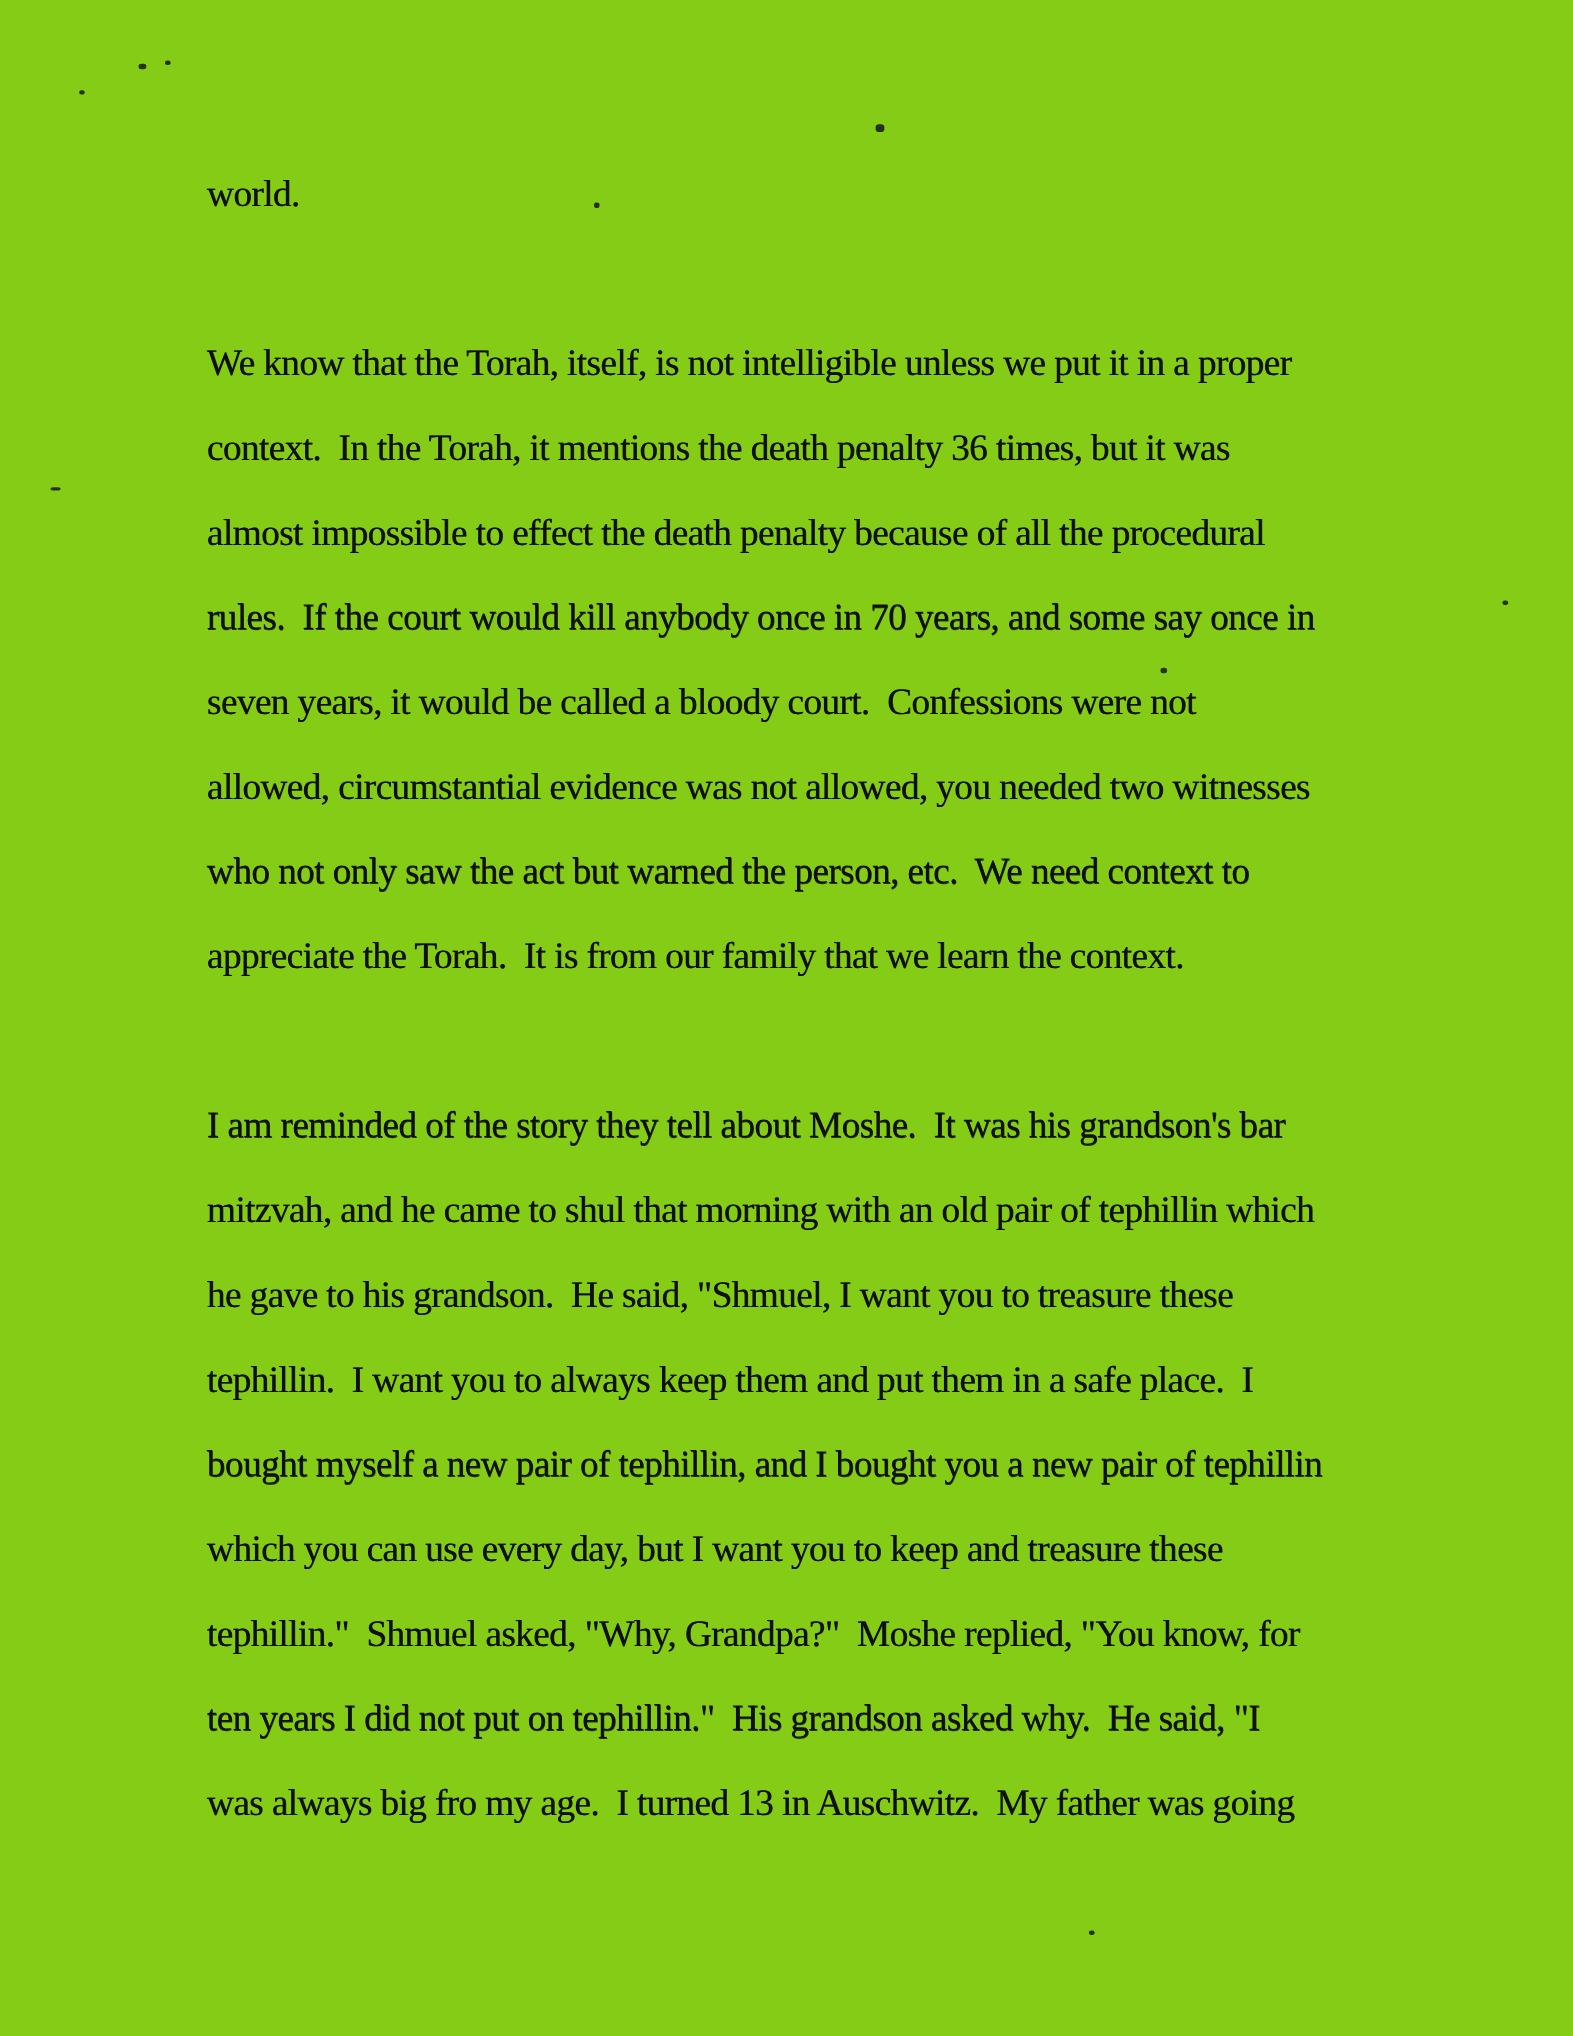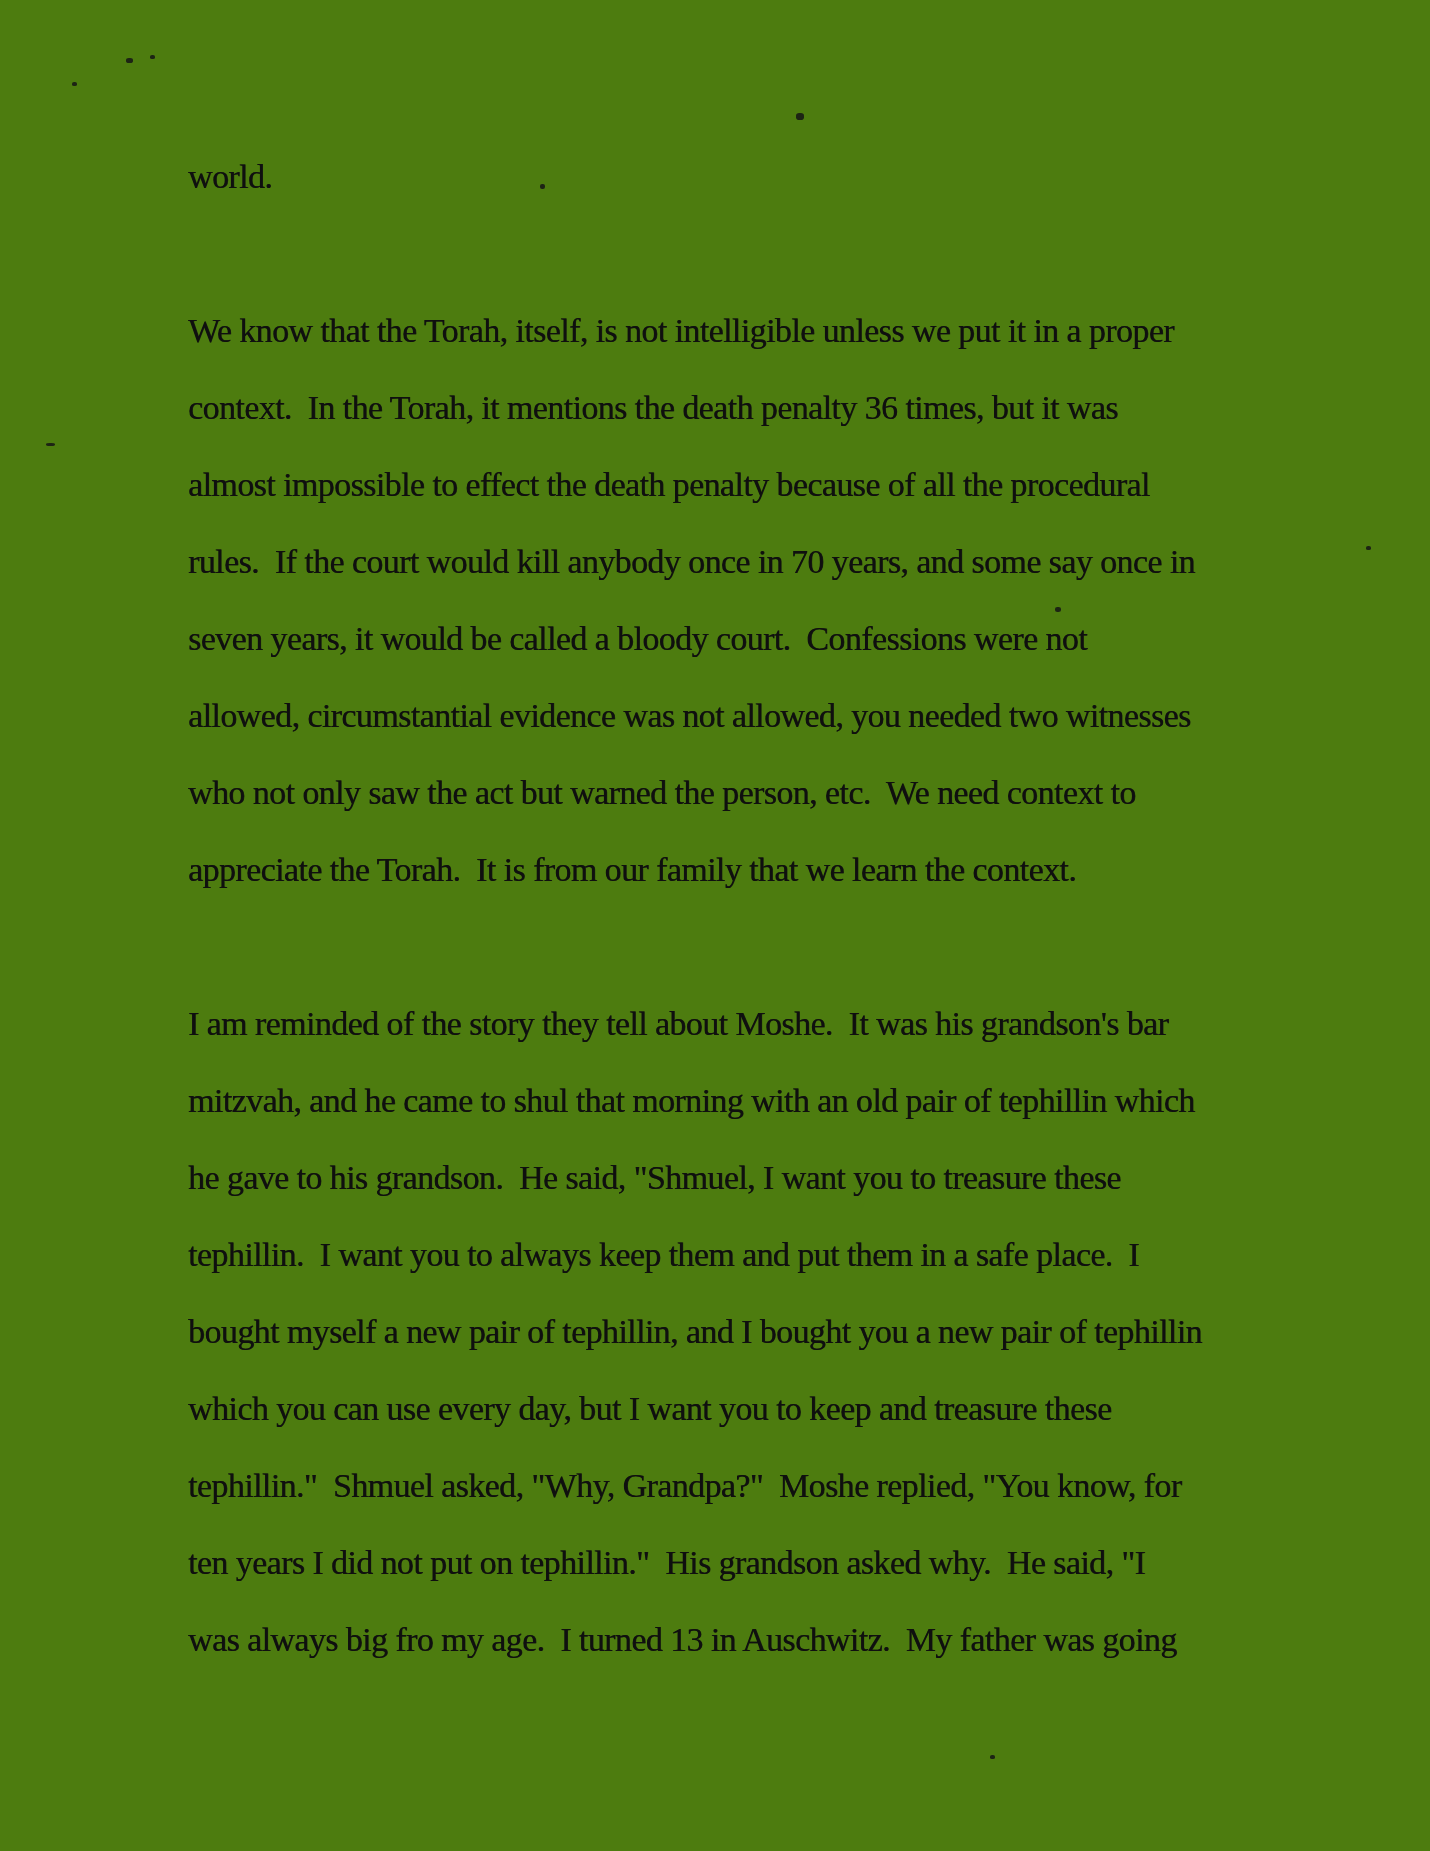--- a/index.html
+++ b/index.html
@@ -39,21 +39,21 @@
   .speck {
     position: absolute;
     background: #151515;
     border-radius: 40%;
     opacity: 0.85;
   }
 </style>
 </head>
 <body>
 
-<div class="page" style="background: #4d7c0f;">
+<div class="page" style="background: #84cc16;">
   <div class="text-block" id="text-block" style="color: rgb(15, 15, 15);"><div class="paragraph"><div class="text-line">world.</div></div><div class="paragraph"><div class="text-line">We know that the Torah, itself, is not intelligible unless we put it in a proper</div><div class="text-line">context.  In the Torah, it mentions the death penalty 36 times, but it was</div><div class="text-line">almost impossible to effect the death penalty because of all the procedural</div><div class="text-line">rules.  If the court would kill anybody once in 70 years, and some say once in</div><div class="text-line">seven years, it would be called a bloody court.  Confessions were not</div><div class="text-line">allowed, circumstantial evidence was not allowed, you needed two witnesses</div><div class="text-line">who not only saw the act but warned the person, etc.  We need context to</div><div class="text-line">appreciate the Torah.  It is from our family that we learn the context.</div></div><div class="paragraph"><div class="text-line">I am reminded of the story they tell about Moshe.  It was his grandson's bar</div><div class="text-line">mitzvah, and he came to shul that morning with an old pair of tephillin which</div><div class="text-line">he gave to his grandson.  He said, "Shmuel, I want you to treasure these</div><div class="text-line">tephillin.  I want you to always keep them and put them in a safe place.  I</div><div class="text-line">bought myself a new pair of tephillin, and I bought you a new pair of tephillin</div><div class="text-line">which you can use every day, but I want you to keep and treasure these</div><div class="text-line">tephillin."  Shmuel asked, "Why, Grandpa?"  Moshe replied, "You know, for</div><div class="text-line">ten years I did not put on tephillin."  His grandson asked why.  He said, "I</div><div class="text-line">was always big fro my age.  I turned 13 in Auschwitz.  My father was going</div></div></div>
   <div id="specks">
       <div class="speck" style="left: 126px; top: 58px; width: 7px; height: 5px;"></div>
       <div class="speck" style="left: 150px; top: 55px; width: 5px; height: 4px;"></div>
       <div class="speck" style="left: 72px; top: 82px; width: 5px; height: 4px;"></div>
       <div class="speck" style="left: 46px; top: 443px; width: 9px; height: 3px;"></div>
       <div class="speck" style="left: 540px; top: 184px; width: 5px; height: 5px;"></div>
       <div class="speck" style="left: 796px; top: 113px; width: 8px; height: 7px;"></div>
       <div class="speck" style="left: 1055px; top: 607px; width: 6px; height: 5px;"></div>
       <div class="speck" style="left: 1366px; top: 546px; width: 5px; height: 4px;"></div>

